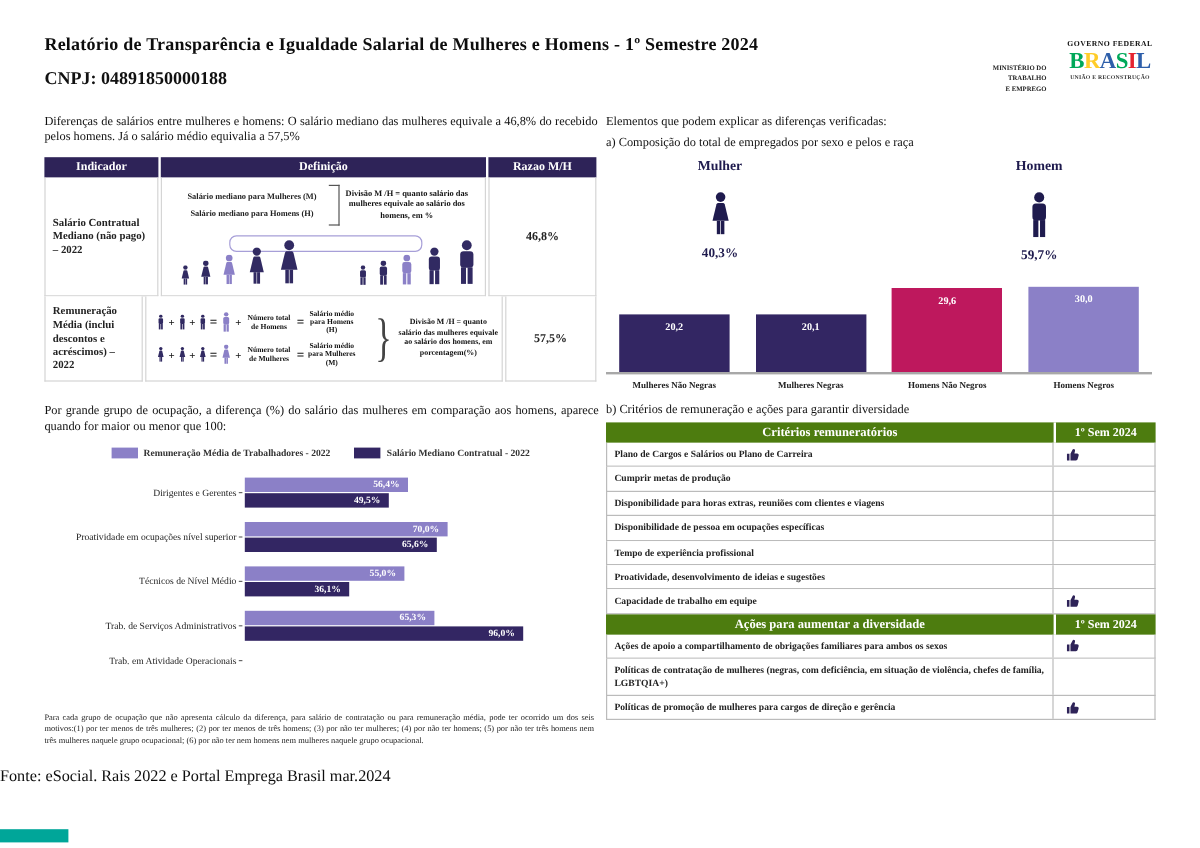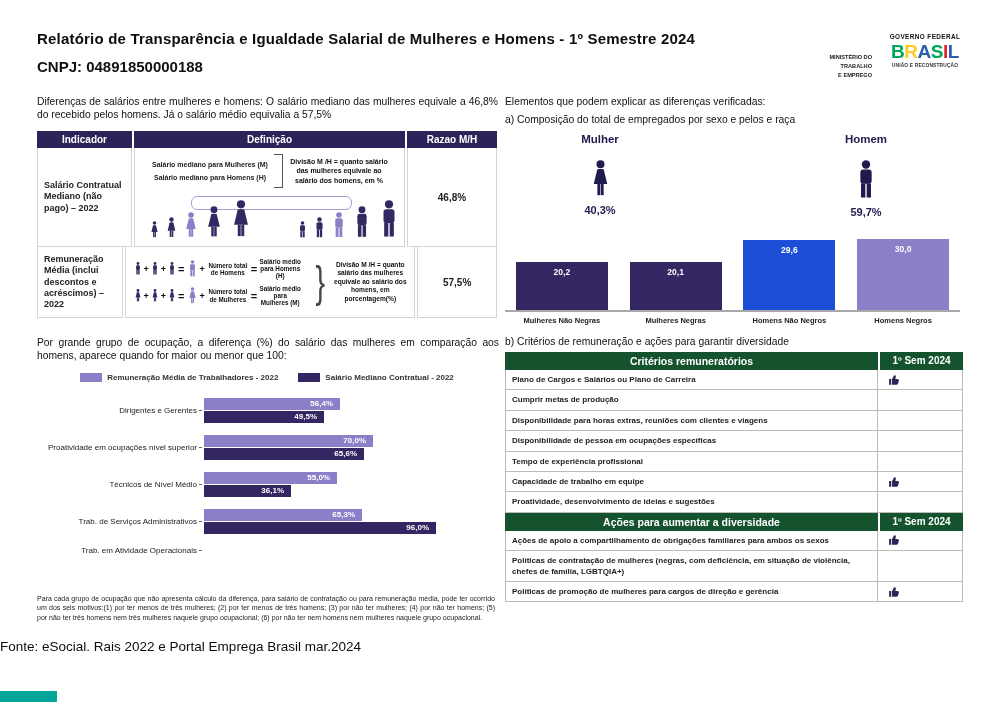--- a/index.html
+++ b/index.html
@@ -1,17 +1,17 @@
 <!DOCTYPE html>
 <html><head>
 <meta charset="utf-8">
 <style>
   html,body{margin:0;padding:0;background:#fff;}
   .page{position:relative;width:1000px;height:707px;background:#fff;overflow:hidden;
-        font-family:Liberation Sans, sans-serif;color:#111;}
+        font-family:Liberation Serif, serif;color:#111;}
 
   
   .header-left{position:absolute;left:37px;top:30px;width:760px;}
   .title{font-size:15px;font-weight:bold;letter-spacing:.2px;color:#0d0d0d;}
   .cnpj{font-size:15px;font-weight:bold;margin-top:11px;}
   .ministry{position:absolute;left:806px;top:53px;width:66px;text-align:right;
             font-size:5.6px;font-weight:bold;line-height:1.6;color:#222;}
   .gov-logo{position:absolute;left:884px;top:33px;width:82px;text-align:center;}
   .gov-top{font-size:6.4px;font-weight:bold;letter-spacing:.4px;}
   .gov-brasil{font-size:19px;font-weight:bold;line-height:1;margin:2px 0 2px;letter-spacing:-.5px;}
@@ -78,21 +78,21 @@
   .gender-value{margin-top:3px;font-size:11px;font-weight:bold;color:#1F1B4E;}
   .comp-chart{position:absolute;left:505px;top:232px;width:455px;}
   .comp-bars{display:flex;align-items:flex-end;height:78px;border-bottom:2px solid #A8A8A8;}
   .comp-col{flex:1;display:flex;justify-content:center;}
   .comp-bar{width:92px;}
   .comp-bar span{display:block;text-align:center;color:#fff;font-weight:bold;font-size:8.5px;padding-top:5px;}
   .comp-cats{display:flex;margin-top:4px;}
   .comp-cat{flex:1;text-align:center;font-size:7.5px;font-weight:bold;color:#222;}
   .section-b{position:absolute;left:505px;top:336px;font-size:10.3px;width:460px;}
   .crit-container{position:absolute;left:505px;top:352px;width:458px;}
-  .crit-head{display:flex;background:#14532d;color:#fff;}
+  .crit-head{display:flex;background:#4d7c0f;color:#fff;}
   .crit-head .lbl{flex:1;text-align:center;font-size:10.5px;font-weight:bold;padding:3px 0;}
   .crit-head .col{width:85px;text-align:center;font-size:10px;font-weight:bold;
                   border-left:2px solid #fff;padding:3px 0;box-sizing:border-box;}
   .crit-row{display:flex;border:1px solid #BBB;border-top:none;background:#fff;}
   .crit-row .lbl{flex:1;font-size:8px;font-weight:bold;color:#222;padding:5px 6px 4px;line-height:1.3;}
   .crit-row .chk{width:85px;border-left:1px solid #BBB;display:flex;align-items:center;
                  padding-left:10px;box-sizing:border-box;}
 
   .fonte{position:absolute;left:0;right:0;top:639px;font-size:13.5px;color:#0d0d0d;}
   .teal-bar{position:absolute;left:0;top:691px;width:57px;height:11px;background:#00A699;}
@@ -369,21 +369,21 @@
           <div class="comp-bar" style="height: 48px; background: rgb(51, 38, 99);">
             <span>20,2</span>
           </div>
         </div>
         <div class="comp-col">
           <div class="comp-bar" style="height: 48px; background: rgb(51, 38, 99);">
             <span>20,1</span>
           </div>
         </div>
         <div class="comp-col">
-          <div class="comp-bar" style="height: 70px; background: #1d4ed8;">
+          <div class="comp-bar" style="height: 70px; background: #be185d;">
             <span>29,6</span>
           </div>
         </div>
         <div class="comp-col">
           <div class="comp-bar" style="height: 71px; background: rgb(139, 128, 199);">
             <span>30,0</span>
           </div>
         </div>
       </div>
     <div class="comp-cats" id="comp-cats">
@@ -418,31 +418,31 @@
       </div>
       <div class="crit-row">
         <div class="lbl">Disponibilidade de pessoa em ocupações específicas</div>
         <div class="chk"></div>
       </div>
       <div class="crit-row">
         <div class="lbl">Tempo de experiência profissional</div>
         <div class="chk"></div>
       </div>
       <div class="crit-row">
+        <div class="lbl">Proatividade, desenvolvimento de ideias e sugestões</div>
+        <div class="chk"></div>
+      </div>
+      <div class="crit-row">
         <div class="lbl">Capacidade de trabalho em equipe</div>
         <div class="chk">
           <svg width="12" height="12" viewBox="0 0 16 16" fill="#2E2358">
             <path d="M1.5 6.8h2.8v7.4H1.5zM5.4 14.2h6.1c.9 0 1.7-.6 1.9-1.5l1.1-4c.3-1.1-.5-2.2-1.7-2.2h-3l.7-3.1c.2-1-.5-1.9-1.5-1.9-.5 0-1 .3-1.2.7L5.4 6.9z"></path>
           </svg>
         </div>
       </div>
-      <div class="crit-row">
-        <div class="lbl">Proatividade, desenvolvimento de ideias e sugestões</div>
-        <div class="chk"></div>
-      </div>
       <div class="crit-head">
         <div class="lbl">Ações para aumentar a diversidade</div>
         <div class="col">1º Sem 2024</div>
       </div>
       <div class="crit-row">
         <div class="lbl">Ações de apoio a compartilhamento de obrigações familiares para ambos os sexos</div>
         <div class="chk">
           <svg width="12" height="12" viewBox="0 0 16 16" fill="#2E2358">
             <path d="M1.5 6.8h2.8v7.4H1.5zM5.4 14.2h6.1c.9 0 1.7-.6 1.9-1.5l1.1-4c.3-1.1-.5-2.2-1.7-2.2h-3l.7-3.1c.2-1-.5-1.9-1.5-1.9-.5 0-1 .3-1.2.7L5.4 6.9z"></path>
           </svg>

